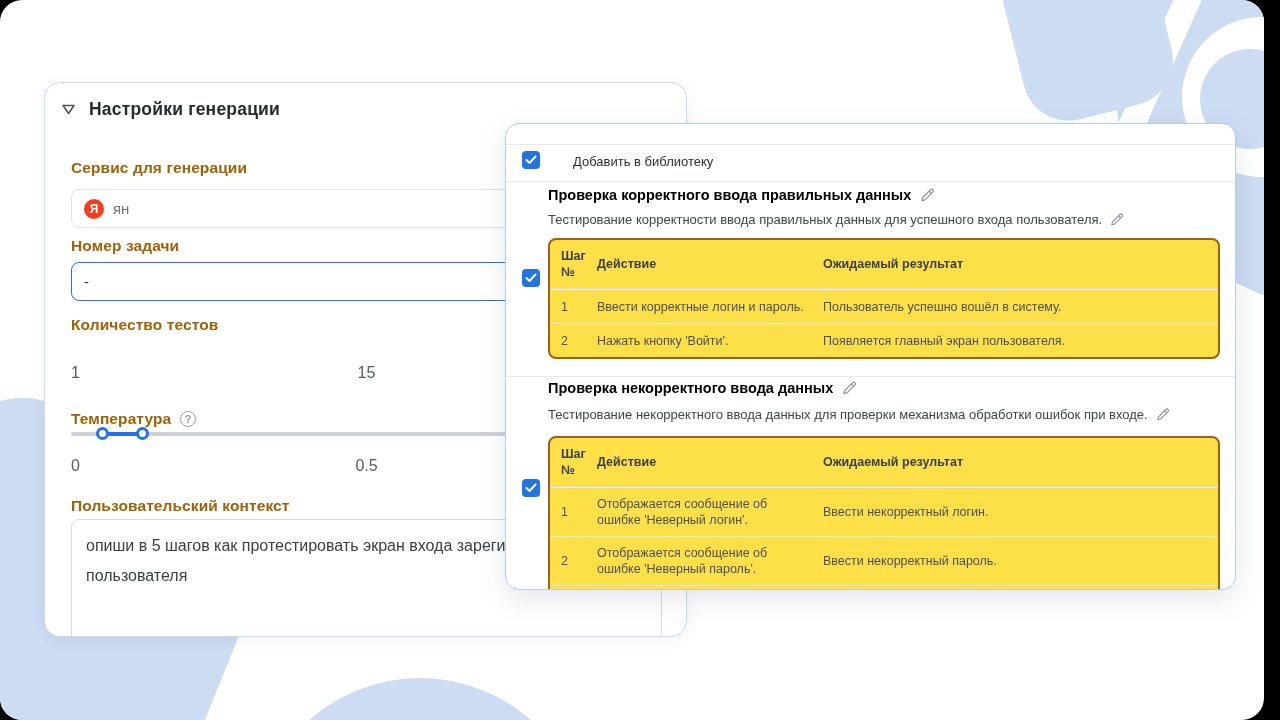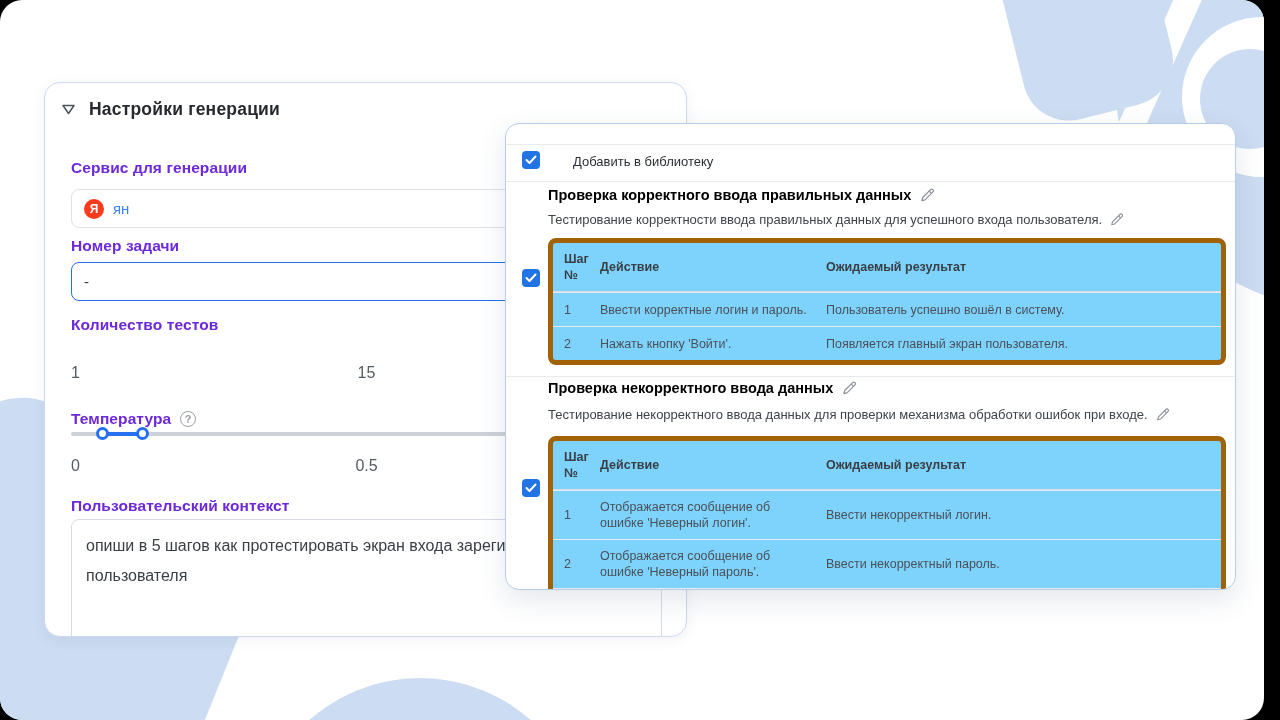--- a/index.html
+++ b/index.html
@@ -11,29 +11,29 @@
   .panel{position:absolute;background:#fff;box-sizing:border-box;}
   .settings{left:44px;top:82px;width:643px;height:555px;border:1px solid #ccd9ef;border-radius:16px;
             box-shadow:0 3px 14px rgba(50,70,110,.07);z-index:2;overflow:hidden;}
   .results{left:505px;top:123px;width:731px;height:467px;border:1px solid #b5cdeb;border-radius:14px;
            box-shadow:0 10px 28px rgba(50,70,110,.13);z-index:3;overflow:hidden;}
 
   
   .s-abs{position:absolute;box-sizing:border-box;}
   .s-header{left:16px;top:16px;display:flex;align-items:center;gap:13px;}
   .s-title{font-size:17.5px;font-weight:bold;color:#26292e;letter-spacing:.2px;}
-  .s-label{font-size:15.5px;font-weight:bold;color:#6d28d9;letter-spacing:.1px;}
+  .s-label{font-size:15.5px;font-weight:bold;color:#a16207;letter-spacing:.1px;}
   .field{left:26px;width:591px;height:39px;border:1px solid #dde1e8;border-radius:8px;background:#fff;
          display:flex;align-items:center;padding:0 12px;gap:9px;}
   .field.focused{border:1.5px solid #2470ee;}
   .field input{border:none;outline:none;font-size:15px;color:#33373d;width:100%;background:transparent;
                font-family:inherit;padding:0;}
   .ya-badge{width:20px;height:20px;border-radius:50%;background:#fb3a1e;color:#fff;font-size:12px;font-weight:bold;
             display:flex;align-items:center;justify-content:center;flex:0 0 auto;}
-  .field-text{font-size:15px;color:#3b82f6;}
+  .field-text{font-size:15px;color:#737373;}
   .slider{left:26px;width:591px;height:13px;}
   .track{position:absolute;left:0;right:0;top:5px;height:4px;border-radius:2px;background:#cdd1d8;}
   .track-active{position:absolute;top:5px;height:4px;border-radius:2px;background:#2470ee;}
   .handle{position:absolute;top:0;width:7px;height:7px;background:#fff;border:3.5px solid #2470ee;
           border-radius:50%;}
   .s-scale{left:26px;width:591px;display:flex;font-size:16px;color:#555b63;}
   .s-scale .mid{position:absolute;left:0;width:100%;text-align:center;}
   .help{display:inline-flex;width:16px;height:16px;border:1.3px solid #9aa0a8;border-radius:50%;color:#9aa0a8;
         font-size:11px;align-items:center;justify-content:center;box-sizing:border-box;margin-left:9px;
         vertical-align:-2px;font-weight:bold;}
@@ -44,22 +44,22 @@
 
   
   .r-divider{position:absolute;left:0;width:100%;height:1px;background:#e7eaee;}
   .checkbox{position:absolute;left:16px;width:18px;height:18px;background:#2273e3;border-radius:4px;
             display:flex;align-items:center;justify-content:center;}
   .cb-label{position:absolute;left:67px;font-size:13px;color:#2b2f35;}
   .tc-title{position:absolute;left:42px;font-size:14.5px;font-weight:bold;color:#000000;display:flex;
             align-items:center;gap:9px;}
   .tc-desc{position:absolute;left:42px;font-size:13px;color:#3f444b;display:flex;align-items:center;gap:8px;}
   .edit-btn{display:inline-flex;cursor:pointer;}
-  .steps-table{position:absolute;left:42px;width:668px;border:5px solid #a16207;border-radius:8px;
-               overflow:hidden;background:#7dd3fc;}
+  .steps-table{position:absolute;left:42px;width:668px;border:2px solid #a16207;border-radius:8px;
+               overflow:hidden;background:#fde047;}
   .t-row{display:grid;grid-template-columns:47px 226px 1fr;align-items:center;border-top:1px solid #e8ebef;}
   .t-row:first-child{border-top:none;}
   .t-head{border-bottom:1px solid #d9dde3;min-height:40px;}
   .t-body{min-height:33px;}
   .cell{font-size:12.5px;color:#4b5058;line-height:16px;padding:8px 12px 8px 0;box-sizing:border-box;}
   .cell.step{padding-left:11px;}
   .t-head .cell{font-weight:bold;color:#3a3e45;}
   .head-step span{display:block;}
 
   .tri-icon svg, .pencil svg, .check svg{display:block;}

